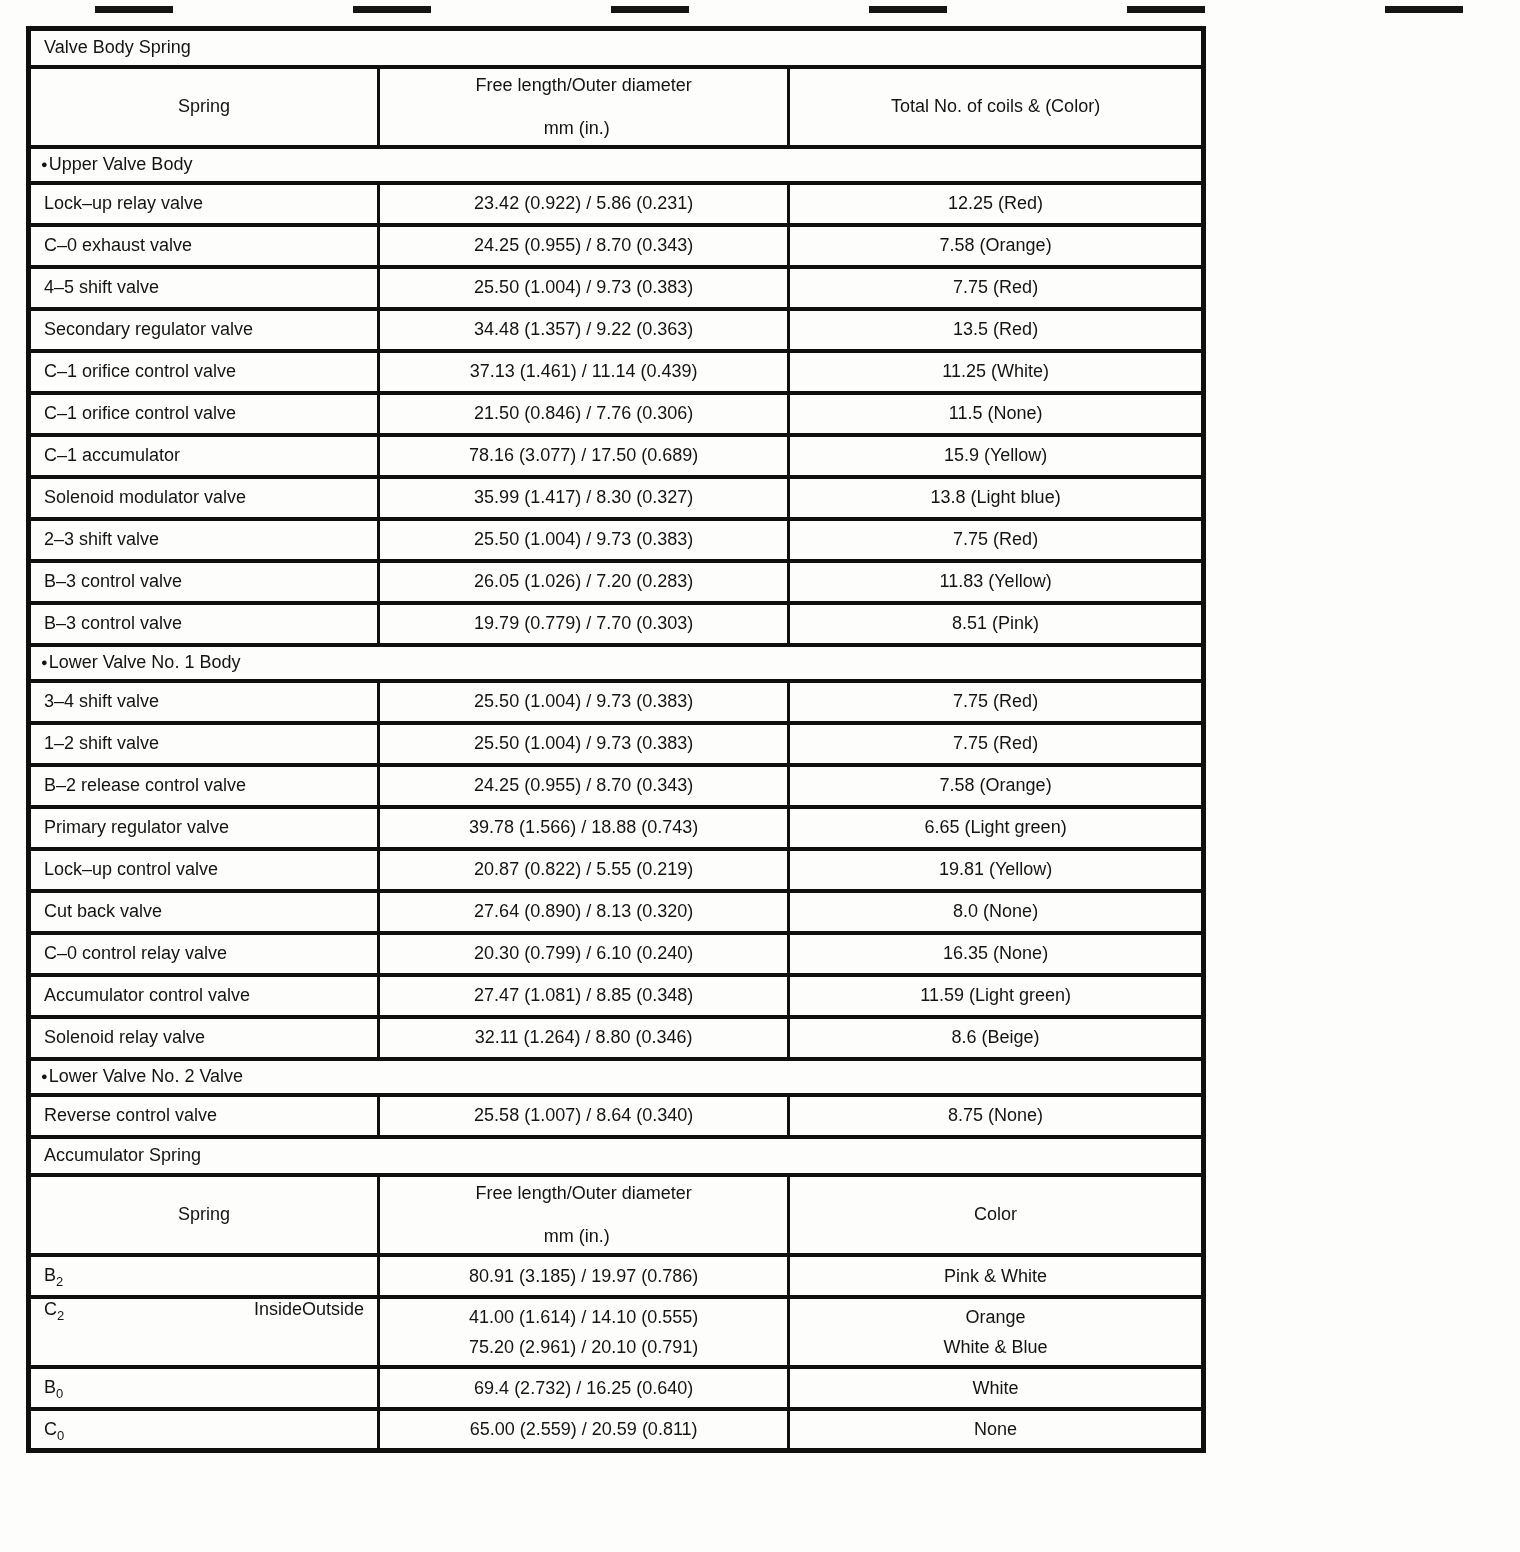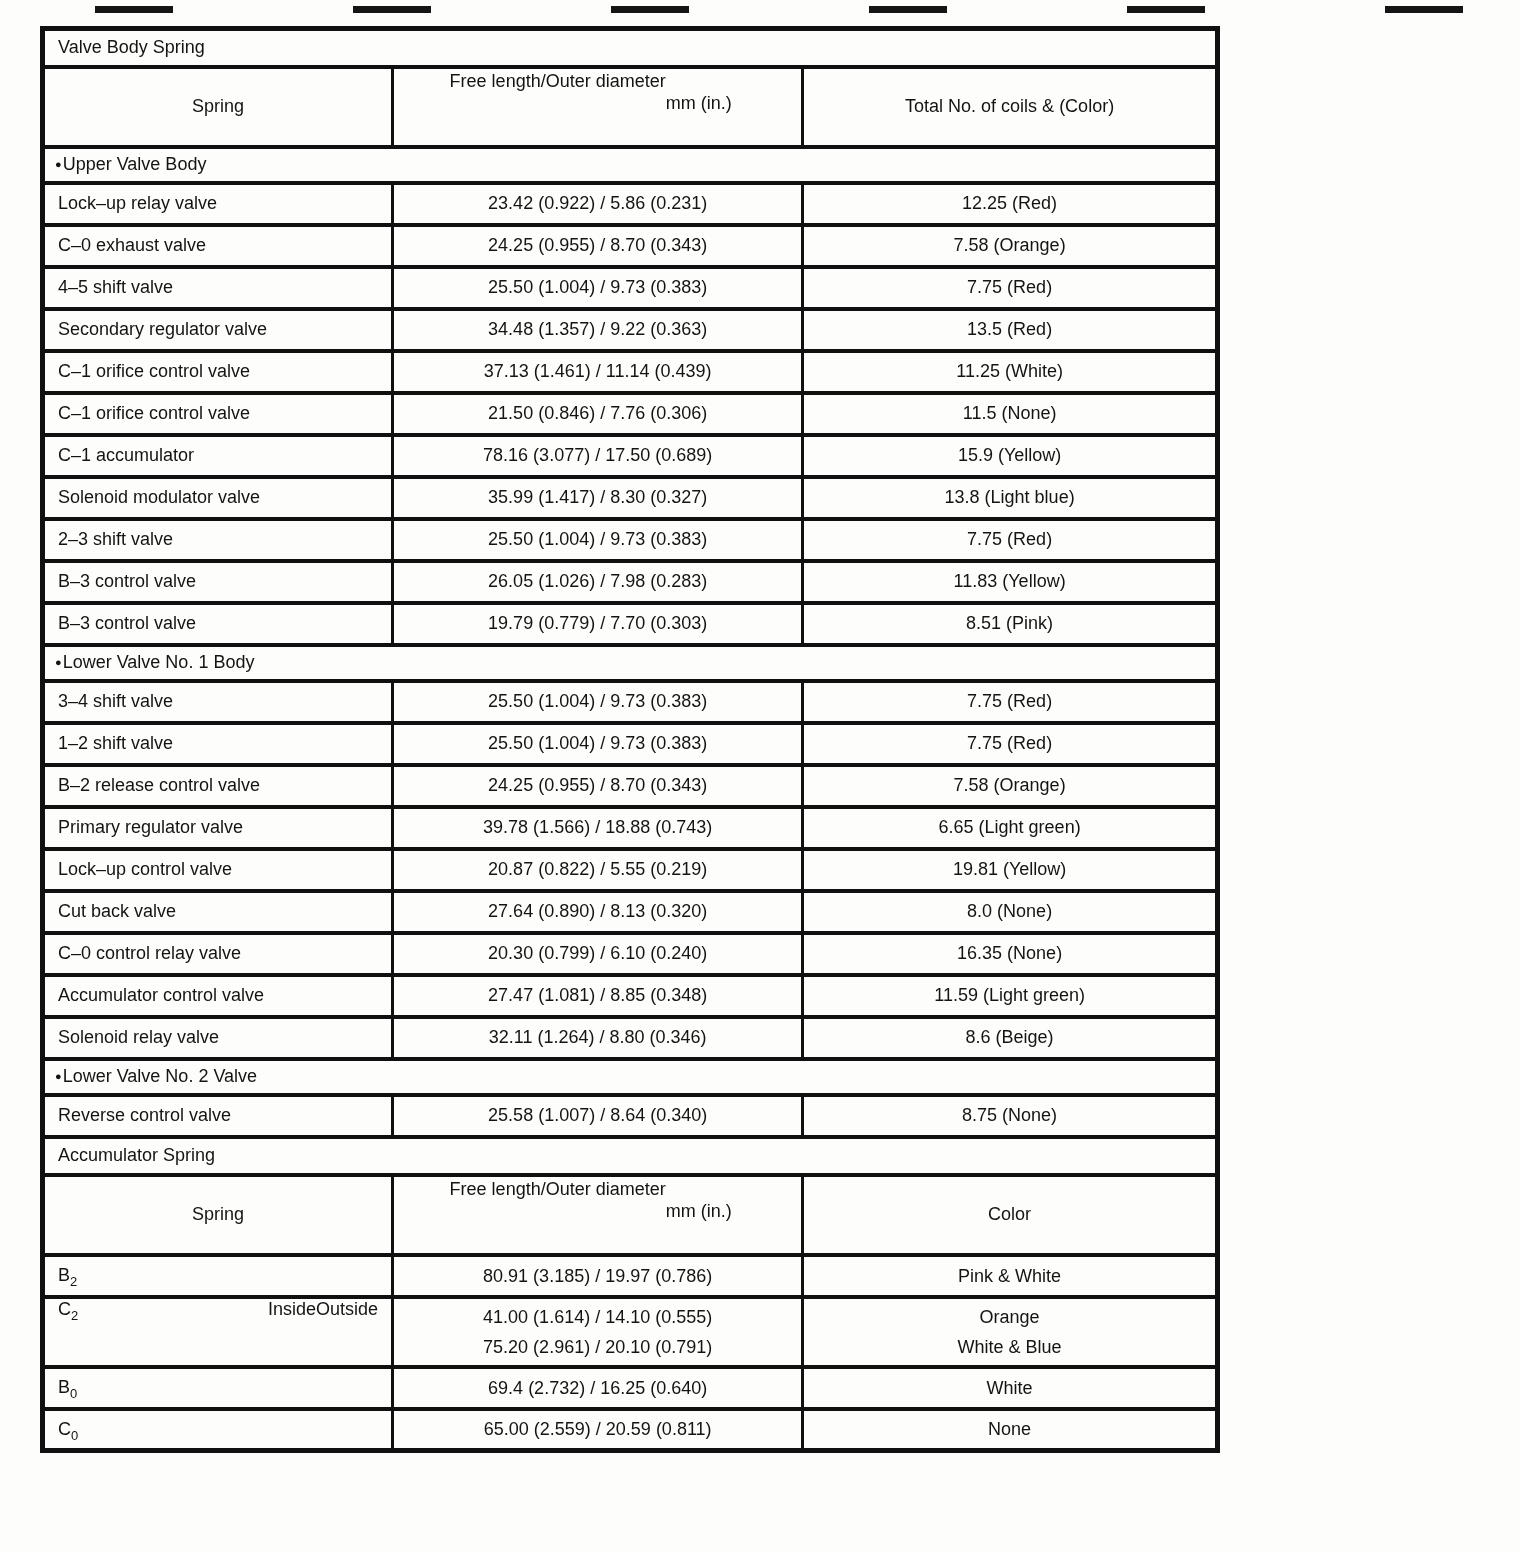--- a/index.html
+++ b/index.html
@@ -17,21 +17,21 @@
     position: absolute;
     top: 6px;
     left: 95px;
     width: 1395px;
     height: 7px;
     background: repeating-linear-gradient(90deg, #151515 0 78px, transparent 78px 258px);
   }
   .page {
     position: absolute;
     top: 26px;
-    left: 40px;
+    left: 26px;
     width: 1180px;
   }
   table.spec-table {
     width: 100%;
     border-collapse: collapse;
     table-layout: fixed;
     border: 5px solid #101010;
   }
   col.c1 { width: 29.8%; }
   col.c2 { width: 34.9%; }
@@ -48,22 +48,24 @@
     white-space: nowrap;
   }
   td.col1 { text-align: left; padding-left: 13px; }
   td.center { text-align: center; }
   td.title-cell { height: 38px; padding-left: 13px; }
   td.header-cell { height: 80px; text-align: center; }
   td.section-cell { height: 36px; padding-left: 10px; }
   .bullet { font-size: 11px; vertical-align: 2px; margin-right: 1px; }
   .dim-header-inner {
     display: flex;
+    flex-direction: column;
     justify-content: center;
     height: 100%;
+    align-items: center;
   }
   .dim-line1 { text-align: center; }
   .dim-line2 { text-align: right; padding-right: 14px; margin-top: 22px; }
   sub.spring-sub { font-size: 13px; line-height: 0; }
   td.acc-col1 { position: relative; }
   td.acc-col1.tall { vertical-align: top; padding-top: 0; }
   tr.tall td { height: 70px; }
   .positions {
     position: absolute;
     right: 13px;
@@ -146,21 +148,21 @@
           <td class="center">35.99 (1.417) / 8.30 (0.327)</td>
           <td class="center">13.8 (Light blue)</td>
         </tr>
         <tr>
           <td class="col1">2–3 shift valve</td>
           <td class="center">25.50 (1.004) / 9.73 (0.383)</td>
           <td class="center">7.75 (Red)</td>
         </tr>
         <tr>
           <td class="col1">B–3 control valve</td>
-          <td class="center">26.05 (1.026) / 7.98 (0.283)</td>
+          <td class="center">26.05 (1.026) / 7.20 (0.283)</td>
           <td class="center">11.83 (Yellow)</td>
         </tr>
         <tr>
           <td class="col1">B–3 control valve</td>
           <td class="center">19.79 (0.779) / 7.70 (0.303)</td>
           <td class="center">8.51 (Pink)</td>
         </tr>
         <tr class="section-row">
           <td class="section-cell" colspan="3"><span class="bullet">●</span><span>Lower Valve No. 1 Body</span></td>
         </tr>

